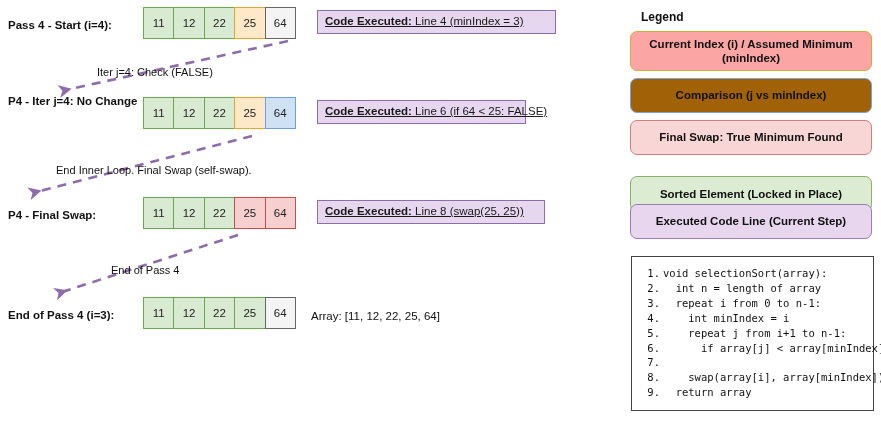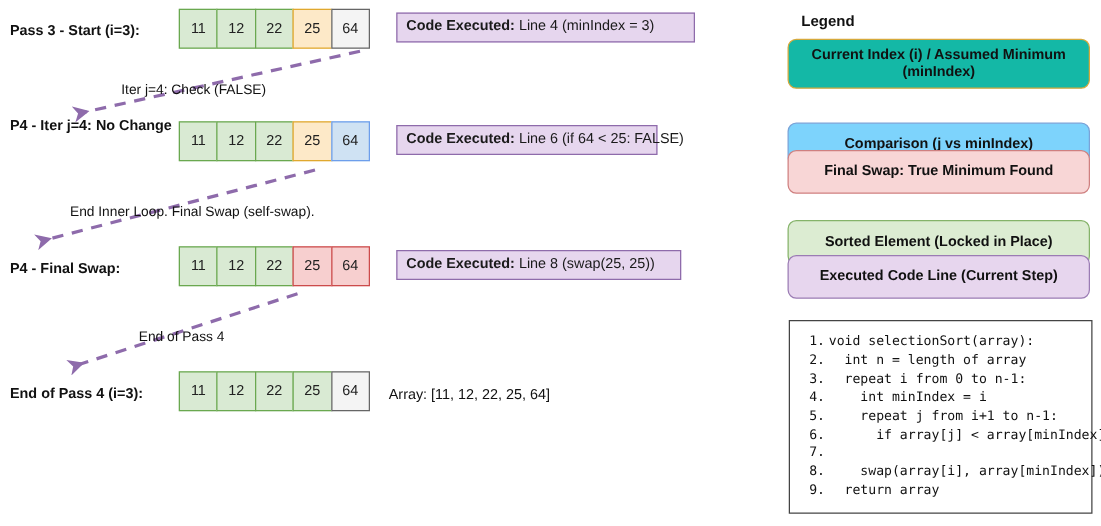--- a/index.html
+++ b/index.html
@@ -55,20 +55,21 @@
   .code-box {
     position: absolute;
     box-sizing: border-box;
     background: #e6d6ee;
     border: 1.5px solid #8e6bab;
     padding: 4px 7px 5px 7px;
     font-size: 11.5px;
     color: #1a1a1a;
     white-space: nowrap;
     line-height: 1.1;
+    text-decoration: underline;
   }
   .code-box b { font-weight: bold; }
 
   
   .transition-label {
     position: absolute;
     font-size: 11px;
     color: #111111;
     white-space: nowrap;
     line-height: 1;
@@ -101,22 +102,22 @@
     display: flex;
     align-items: center;
     justify-content: center;
     text-align: center;
     font-size: 11.5px;
     font-weight: bold;
     color: #111111;
     line-height: 1.25;
     padding: 2px 6px;
   }
-  .lg-min     { background: #14b8a6; border-color: #d6a93c; }
-  .lg-compare { background: #7dd3fc; border-color: #7aa3d8; margin-top: 20px; }
+  .lg-min     { background: #fca5a5; border-color: #d6a93c; }
+  .lg-compare { background: #a16207; border-color: #7aa3d8; }
   .lg-swap    { background: #f8d6d6; border-color: #cf8080; }
   .lg-sorted  { background: #dcecd2; border-color: #85b36a; }
   .lg-code    { background: #e7d6ee; border-color: #9b7cb4; }
 
   
   .code-panel {
     position: absolute;
     left: 631px;
     top: 256px;
     width: 243px;
@@ -159,21 +160,21 @@
     <marker id="arrowhead" markerWidth="5" markerHeight="5" refX="2.2" refY="2.5" orient="auto" markerUnits="strokeWidth">
       <path d="M5,0 L0,2.5 L5,5 L3.6,2.5 Z" fill="#8e6bab"></path>
     </marker>
   </defs>
   <line id="arrow-0" stroke="#8e6bab" stroke-width="2.6" stroke-dasharray="9,7" marker-end="url(#arrowhead)" x1="288" y1="41" x2="66" y2="90"></line>
   <line id="arrow-1" stroke="#8e6bab" stroke-width="2.6" stroke-dasharray="9,7" marker-end="url(#arrowhead)" x1="252" y1="136" x2="36" y2="192"></line>
   <line id="arrow-2" stroke="#8e6bab" stroke-width="2.6" stroke-dasharray="9,7" marker-end="url(#arrowhead)" x1="238" y1="235" x2="62" y2="292"></line>
 </svg>
 
 <div id="steps-container">
-    <div class="row-label" style="left: 8px; top: 20px;">Pass 3 - Start (i=3):</div>
+    <div class="row-label" style="left: 8px; top: 20px;">Pass 4 - Start (i=4):</div>
     <div class="array" style="left: 139px; top: 7px;">
       <div class="cell sorted">11</div>
       <div class="cell sorted">12</div>
       <div class="cell sorted">22</div>
       <div class="cell minindex">25</div>
       <div class="cell plain">64</div>
     </div>
     <div class="code-box" style="left: 317px; top: 10px; width: 239px;"><b>Code Executed:</b><span> Line 4 (minIndex = 3)</span></div>
     <div class="row-label" style="left: 8px; top: 96px;">P4 - Iter j=4: No Change</div>
     <div class="array" style="left: 139px; top: 97px;">

